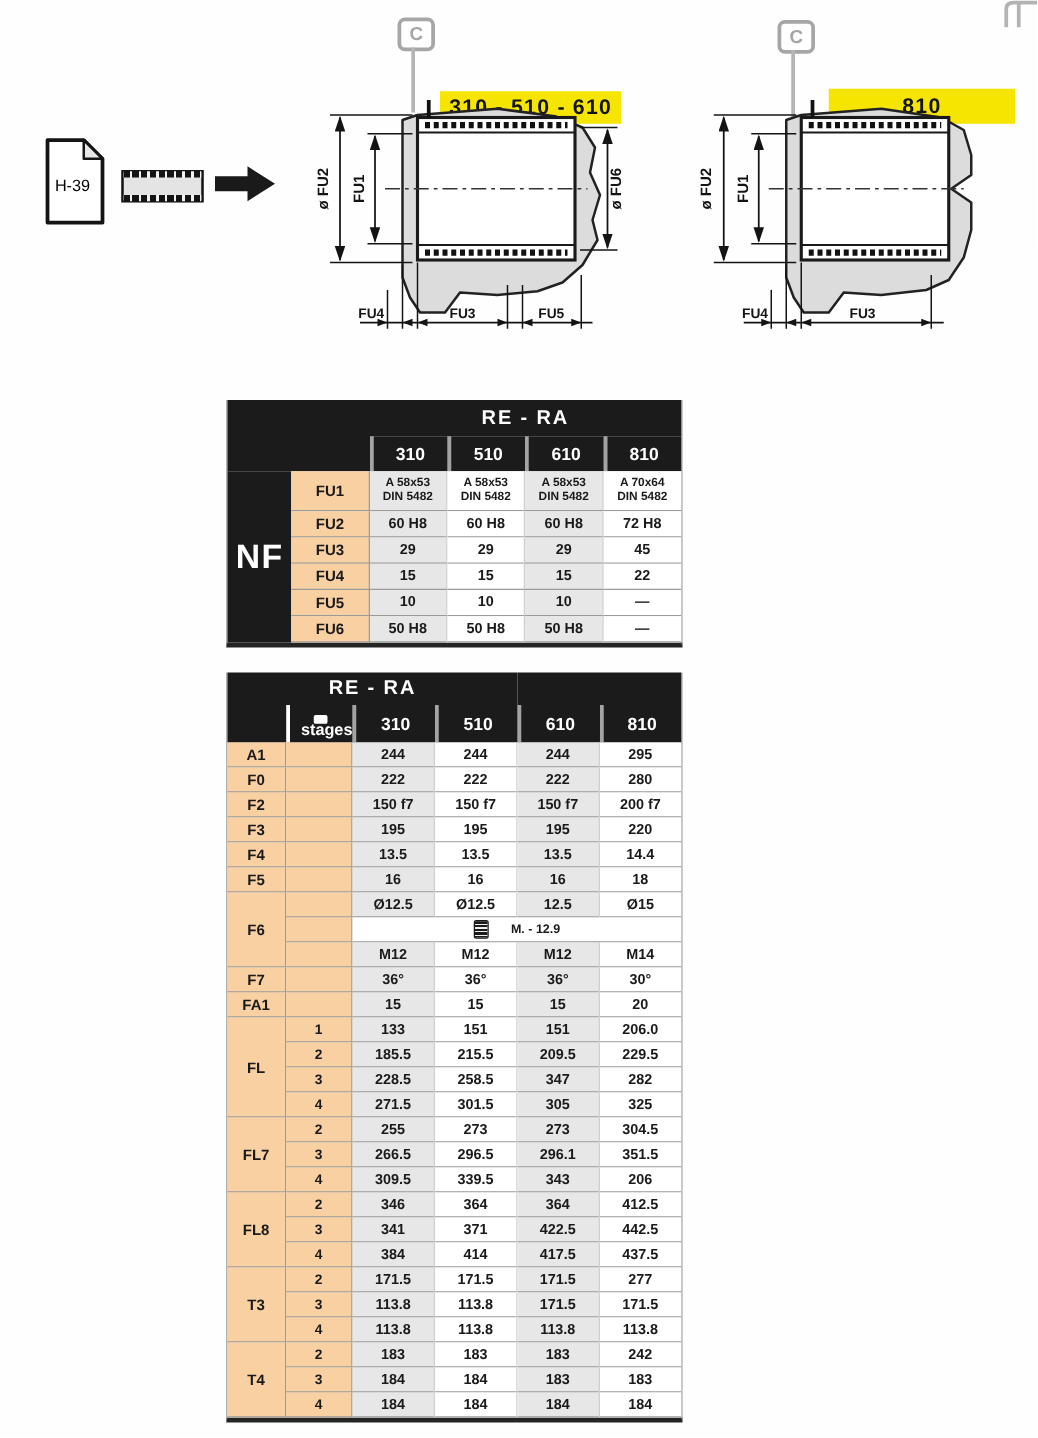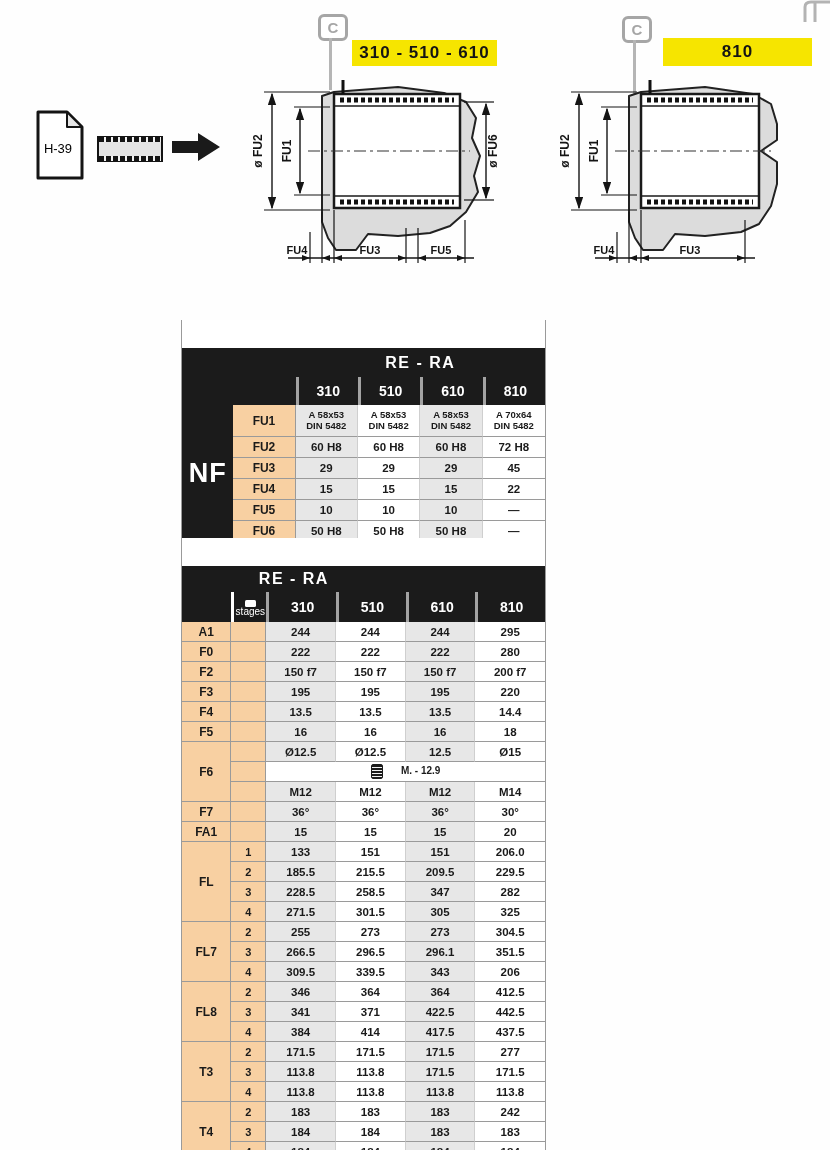--- a/index.html
+++ b/index.html
@@ -13,43 +13,43 @@
   .spline .band{position:absolute;left:0;width:100%;height:5px;
       background:repeating-linear-gradient(90deg,#141414 0 5px,#f3f3f3 5px 7px);}
   .spline .band.t{top:-1px;} .spline .band.b{bottom:-1px;}
   .arrowic{position:absolute;left:172px;top:130px;}
 
   
   .balloon{position:absolute;width:24px;height:21px;border:3px solid #a6a6a6;border-radius:6px;
       color:#a6a6a6;font-weight:bold;font-size:15px;text-align:center;line-height:21px;background:#fff;}
   .leader{position:absolute;width:2.5px;background:#b5b5b5;}
   .badge{position:absolute;background:#f6e500;color:#141414;font-weight:bold;font-size:17px;
-      text-align:center;letter-spacing:1px;}
+      text-align:center;letter-spacing:1px;margin-top:33px;}
   .draw{position:absolute;}
   .draw text{font-family:"Liberation Sans","DejaVu Sans",sans-serif;font-weight:bold;fill:#141414;}
 
   
   .twrap{position:absolute;border:1.5px solid #9a9a9a;border-top:none;border-bottom:4px solid #242424;background:#fff;}
-  .twrap table{border-collapse:separate;border-spacing:0;width:100%;margin-top:28px;}
+  .twrap table{border-collapse:separate;border-spacing:0;width:100%;}
   .twrap td{padding:0;margin:0;text-align:center;vertical-align:middle;font-weight:bold;}
   .blk{background:#1b1b1b;color:#fff;border:none;}
   .ttl{font-size:16px;letter-spacing:1.5px;height:29px;}
   .col{font-size:14px;height:28px;border-left:3px solid #a3a3a3;}
   .lbl{background:#f8d0a2;color:#1a1a1a;font-size:12px;border-bottom:1.5px solid #9a9a9a;border-right:1.5px solid #9a9a9a;}
   .val{font-size:11.5px;color:#1a1a1a;border-bottom:1.5px solid #9a9a9a;border-right:1px solid #cfcfcf;}
   .val.last{border-right:none;}
   .g{background:#e7e7e7;} .w{background:#fff;}
   .two{font-size:9.5px;line-height:1.1;}
   .nfcell{font-size:27px;letter-spacing:1px;}
   .t1 .h31{height:31px;} .t1 .h20{height:20px;}
   .t2 .ttl{height:26px;} .t2 .col{height:30px;}
   .t2 .lbl,.t2 .val{height:19px;}
   .stg{border-left:3px solid #fff;}
   .stgico{display:block;width:11px;height:7px;background:#fff;border-radius:1.5px;margin:2px auto 0;}
-  .stgtxt{display:block;font-size:10px;line-height:9px;color:#fff;font-weight:normal;}
+  .stgtxt{display:block;font-size:13px;line-height:9px;color:#fff;font-weight:bold;padding-left:9px;}
   .stgc{font-size:11px;}
   .merged{font-size:10px;}
   .bolt{display:inline-block;vertical-align:middle;width:10px;height:13px;margin-right:18px;
       background:repeating-linear-gradient(180deg,#1a1a1a 0 2px,#f0f0f0 2px 3px);
       border:1px solid #1a1a1a;border-radius:2px;}
 </style>
 </head>
 <body>
 
 <div class="page">

